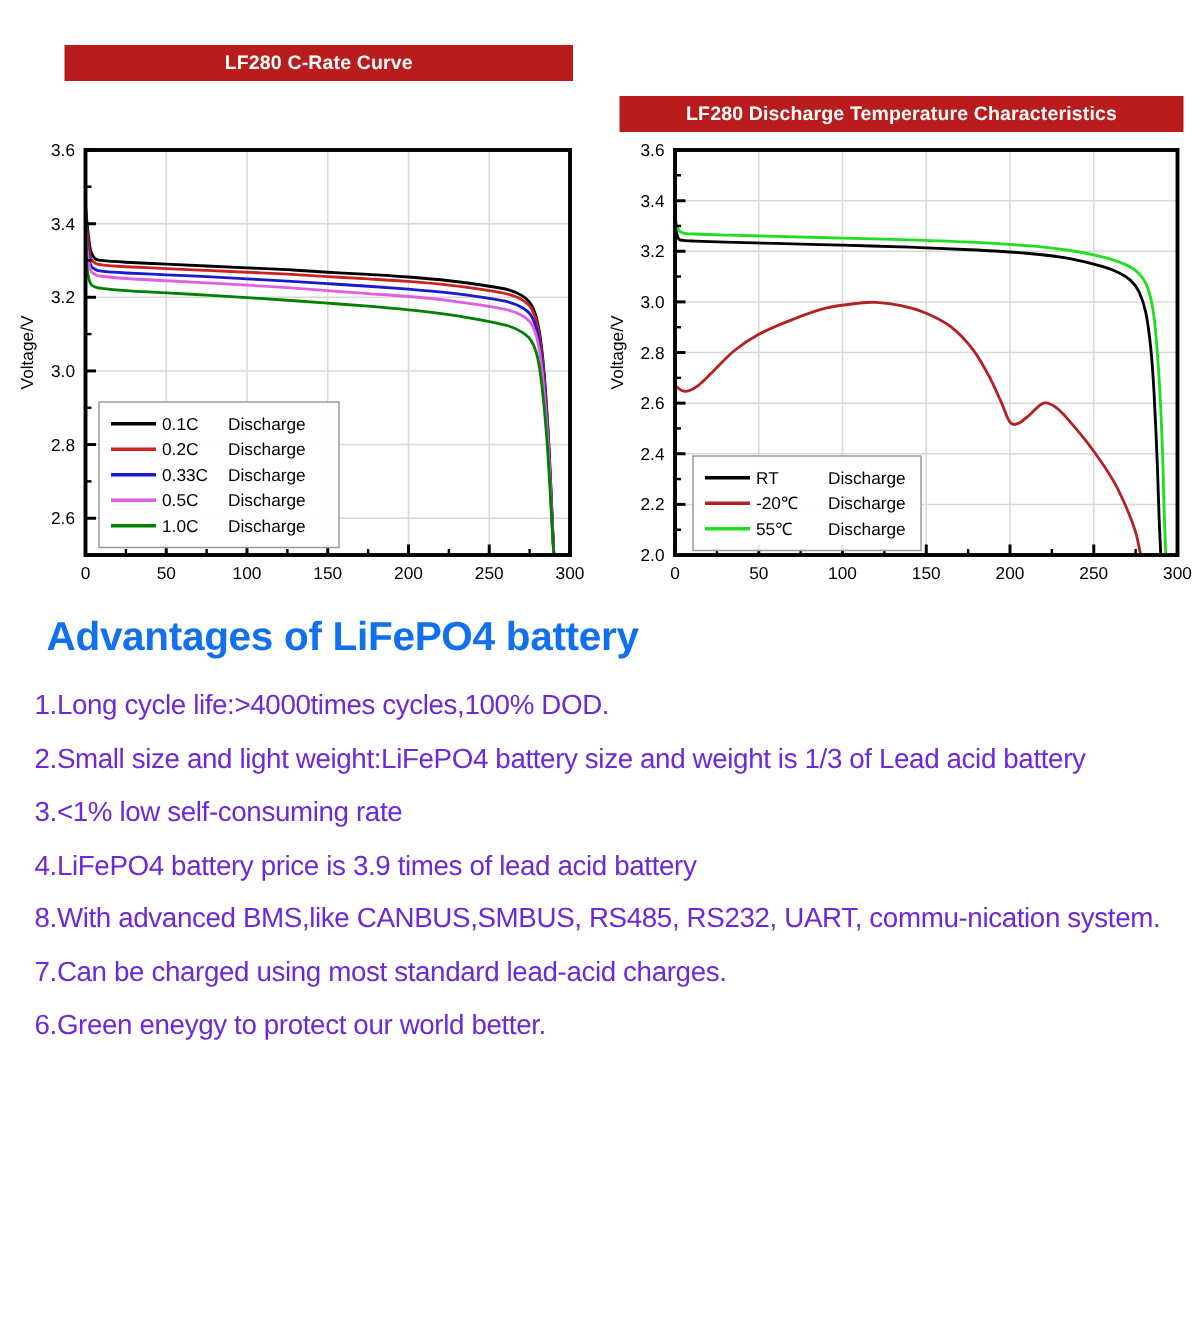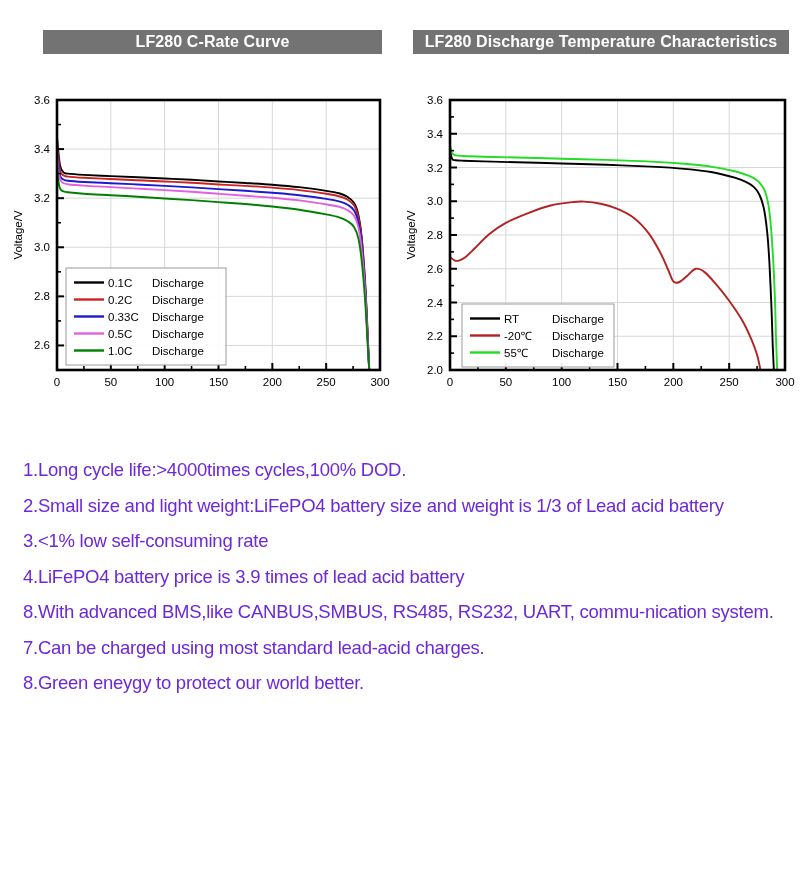--- a/index.html
+++ b/index.html
@@ -25,31 +25,31 @@
   }
   .chart-panel {
     position: relative;
     width: 400px; height: 375px;
   }
   .chart-title {
     position: absolute;
     top: 8px;
     height: 24px;
     line-height: 24px;
-    background: #737373;
+    background: #b91c1c;
     color: #ffffff;
     font-weight: bold;
-    font-size: 16px;
+    font-size: 13px;
     text-align: center;
     letter-spacing: .1px;
     white-space: nowrap;
     overflow: hidden;
   }
   #panel-1 .chart-title { left: 43px; width: 339px; }
-  #panel-2 .chart-title { left: 13px; width: 376px; }
+  #panel-2 .chart-title { left: 13px; width: 376px; margin-top: 34px; }
 
   .chart-svg { position: absolute; top: 30px; left: 0; }
 
   
   .adv-heading {
     position: absolute;
     top: 409px; left: 31px;
     font-size: 27px;
     font-weight: bold;
     color: #1070f0;
@@ -255,24 +255,25 @@
             <text x="152" y="287.5" font-family="&quot;Liberation Sans&quot;, sans-serif" font-size="11.5" fill="#000000">Discharge</text>
             <line x1="70" y1="300.5" x2="100" y2="300.5" stroke="#22dd22" stroke-width="2.4"></line>
             <text x="104" y="304.5" font-family="&quot;Liberation Sans&quot;, sans-serif" font-size="11.5" fill="#000000">55℃</text>
             <text x="152" y="304.5" font-family="&quot;Liberation Sans&quot;, sans-serif" font-size="11.5" fill="#000000">Discharge</text>
           </g>
         </svg>
     </div>
 
   </div>
 
+  <div class="adv-heading">Advantages of LiFePO4 battery</div>
 
   <div class="adv-list" id="adv-list">
       <div class="adv-item">1.Long cycle life:&gt;4000times cycles,100% DOD.</div>
       <div class="adv-item">2.Small size and light weight:LiFePO4 battery size and weight is 1/3 of Lead acid battery</div>
       <div class="adv-item">3.&lt;1% low self-consuming rate</div>
       <div class="adv-item">4.LiFePO4 battery price is 3.9 times of lead acid battery</div>
       <div class="adv-item">8.With advanced BMS,like CANBUS,SMBUS, RS485, RS232, UART, commu-nication system.</div>
       <div class="adv-item">7.Can be charged using most standard lead-acid charges.</div>
-      <div class="adv-item">8.Green eneygy to protect our world better.</div>
+      <div class="adv-item">6.Green eneygy to protect our world better.</div>
     </div>
 
 </div>
 
 </body></html>

